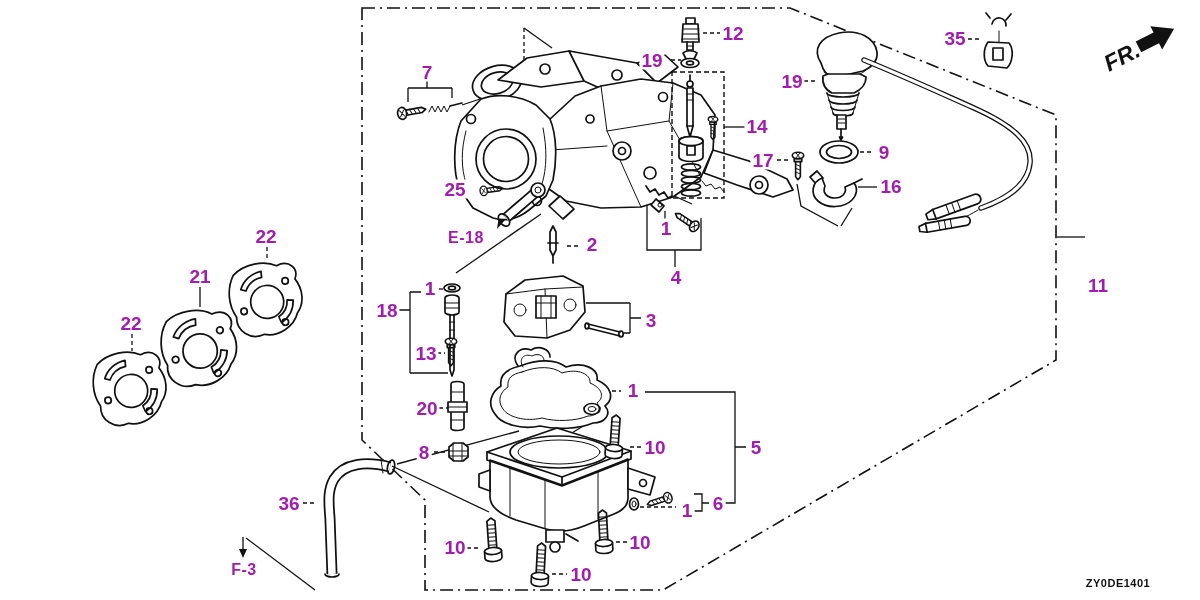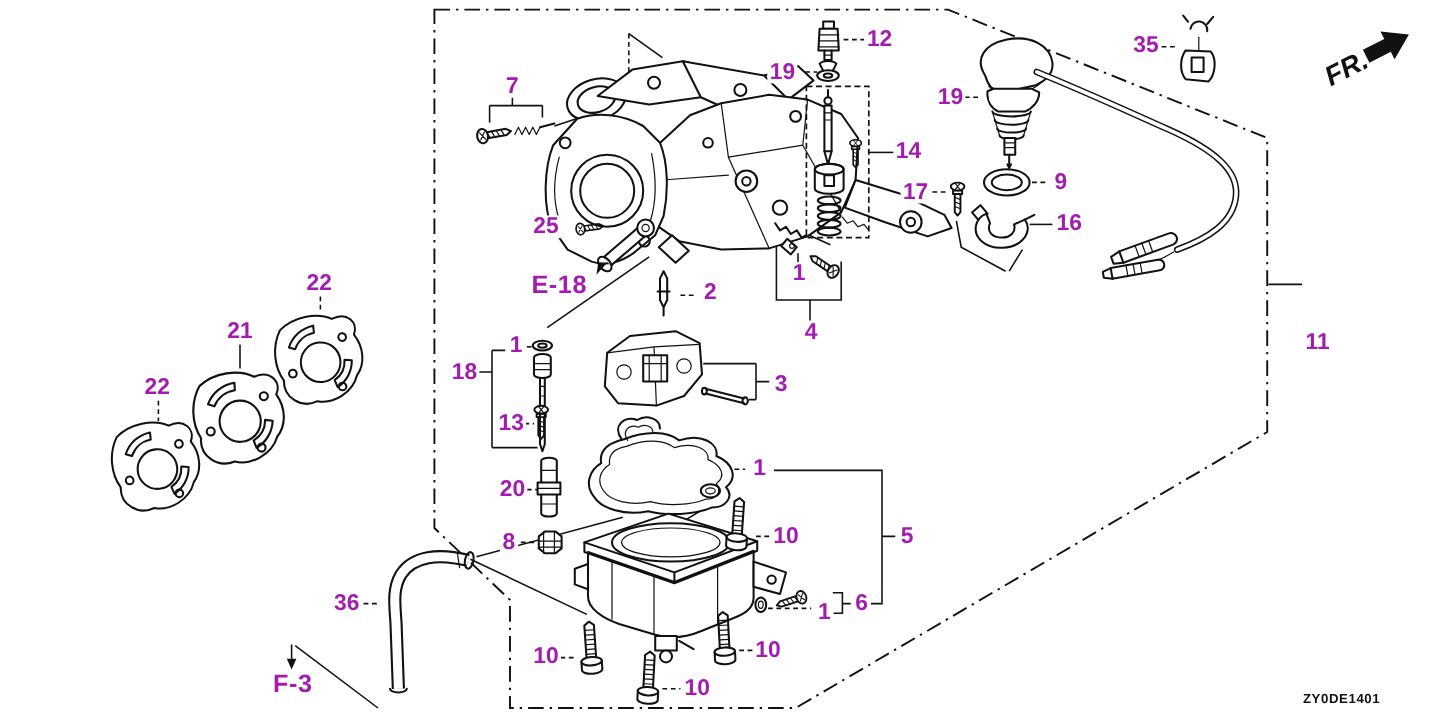--- a/index.html
+++ b/index.html
@@ -12,21 +12,21 @@
   .ld{fill:none;stroke:#111;stroke-width:1.3;}
   .ldd{fill:none;stroke:#111;stroke-width:1.3;stroke-dasharray:4 3;}
   .dash{fill:none;stroke:#111;stroke-width:1.4;stroke-dasharray:5 3;}
   .dashdot{fill:none;stroke:#111;stroke-width:1.6;stroke-dasharray:13 5 2 5;}
   .tube{fill:none;stroke:#111;stroke-width:11;stroke-linecap:butt;}
   .tubein{fill:none;stroke:#fff;stroke-width:7.5;stroke-linecap:butt;}
   .cbl{fill:none;stroke:#111;stroke-width:5.5;stroke-linecap:round;}
   .cblin{fill:none;stroke:#fff;stroke-width:3;stroke-linecap:round;}
   .callout{position:absolute;transform:translate(-50%,-50%);color:#a21caf;background:#fff;
            font-weight:bold;font-size:19px;line-height:1;padding:0 2px;white-space:nowrap;text-align:right;}
-  .callout.ref{font-size:21px;letter-spacing:0.5px;}
+  .callout.ref{font-size:16px;letter-spacing:0.5px;}
   #fr-label{position:absolute;left:1122px;top:57px;transform:translate(-50%,-50%) rotate(-27deg);
             font-weight:bold;font-style:italic;font-size:23px;color:#111;}
   #diagram-code{position:absolute;left:1118px;top:583px;transform:translate(-50%,-50%);
             font-weight:bold;font-size:11px;letter-spacing:0.5px;color:#111;}
 </style>
 </head>
 <body>
 
 <div id="stage">
 

